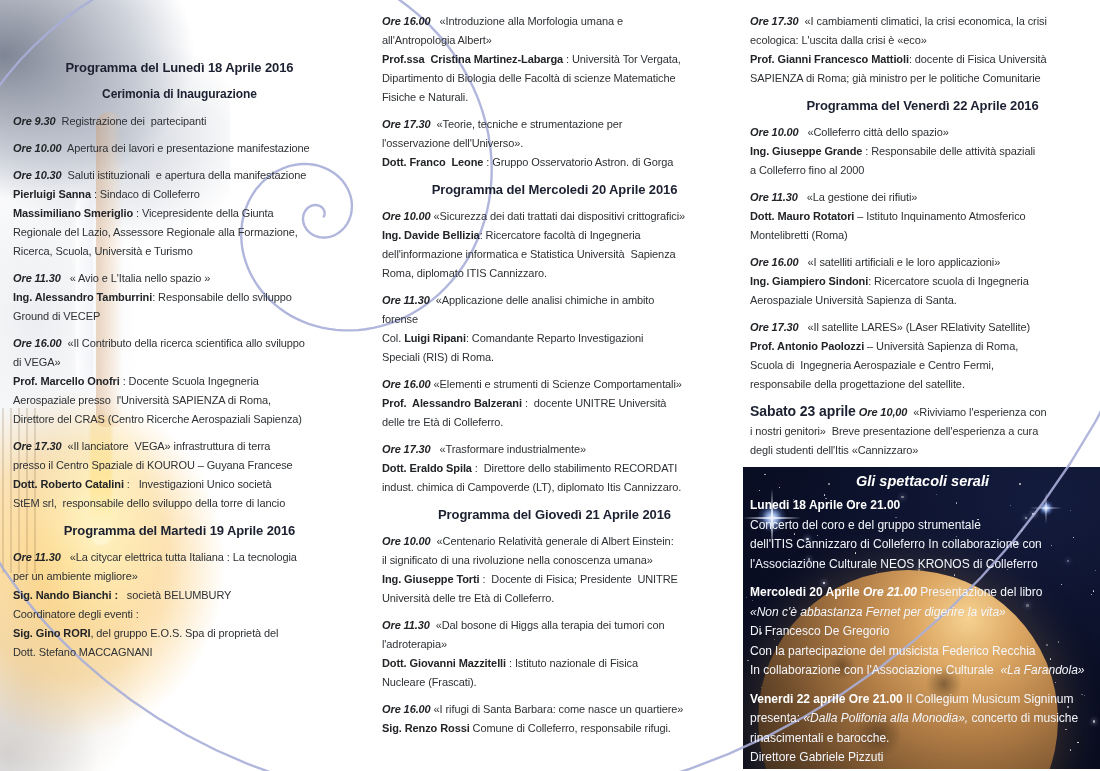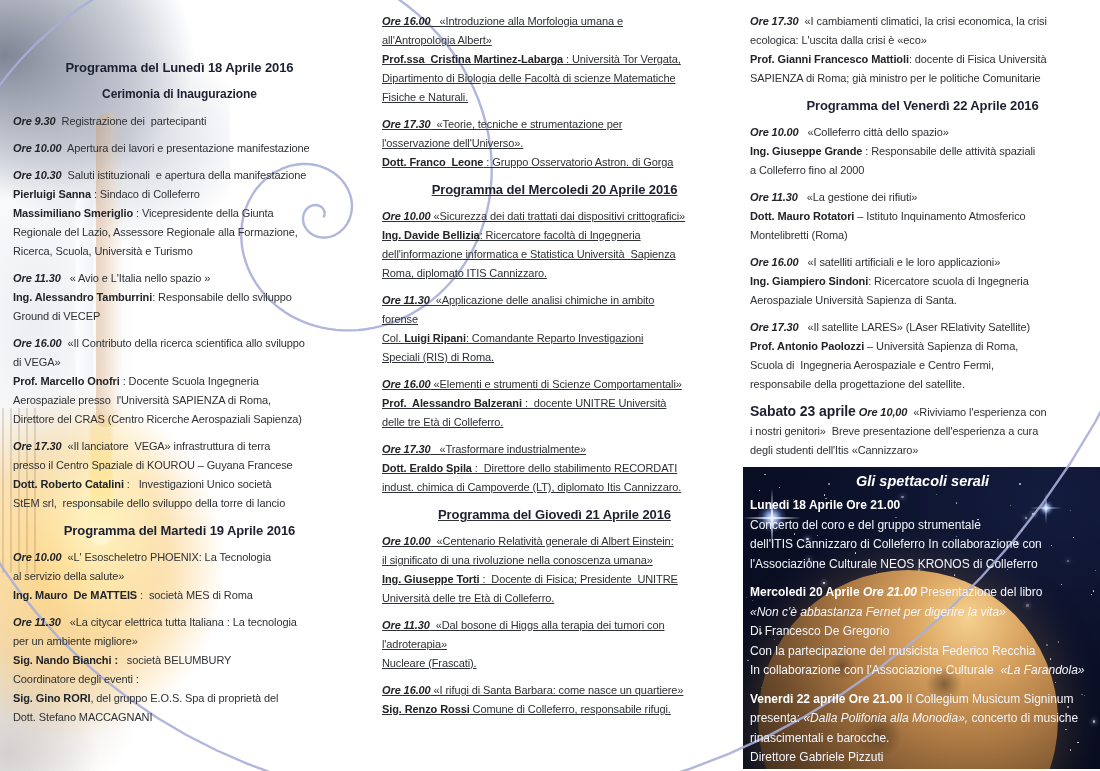--- a/index.html
+++ b/index.html
@@ -51,21 +51,21 @@
   
   .col{position:absolute;z-index:3;font-size:11px;letter-spacing:-.1px;line-height:19px;color:#2e3135;}
   .col .line{white-space:pre;}
   .col-heading{font-weight:bold;font-size:13px;color:#1c2030;text-align:center;margin:6px 0 8px 0;line-height:19px;}
   .col-heading.sub{font-size:12px;margin-top:4px;}
   .block{margin-bottom:8px;}
   .b{font-weight:bold;color:#222428;}
   .i{font-style:italic;}
   .lg{font-weight:bold;font-size:14px;color:#1c2030;}
   #col1{left:13px;top:52px;width:333px;}
-  #col2{left:382px;top:12px;width:345px;text-decoration:underline;}
+  #col2{left:382px;top:12px;width:345px;}
   #col3{left:750px;top:12px;width:345px;}
   
   .evening-text{position:absolute;left:750px;top:471px;width:345px;z-index:3;color:#f3f5fa;
     font-size:12px;line-height:19.5px;letter-spacing:0;}
   .evening-title{font-weight:bold;font-style:italic;font-size:14.5px;color:#ffffff;text-align:center;
     margin-bottom:5px;line-height:20px;}
   .evening-text .block{margin-bottom:9px;}
   .evening-text .line{white-space:pre;}
   .evening-text .b{color:#ffffff;}
 </style>
@@ -260,25 +260,20 @@
         <div class="line"><span>Direttore del CRAS (Centro Ricerche Aerospaziali Sapienza)</span></div>
       </div>
       <div class="block">
         <div class="line"><span class="b i">Ore 17.30</span><span>  «Il lanciatore  VEGA» infrastruttura di terra</span></div>
         <div class="line"><span>presso il Centro Spaziale di KOUROU – Guyana Francese</span></div>
         <div class="line"><span class="b">Dott. Roberto Catalini</span><span> :   Investigazioni Unico società</span></div>
         <div class="line"><span>StEM srl,  responsabile dello sviluppo della torre di lancio</span></div>
       </div>
       <div class="col-heading">Programma del Martedi 19 Aprile 2016</div>
       <div class="block">
-        <div class="line"><span class="b i">Ore 10.00</span><span>  «L' Esoscheletro PHOENIX: La Tecnologia</span></div>
-        <div class="line"><span>al servizio della salute»</span></div>
-        <div class="line"><span class="b">Ing. Mauro  De MATTEIS</span><span> :  società MES di Roma</span></div>
-      </div>
-      <div class="block">
         <div class="line"><span class="b i">Ore 11.30</span><span>   «La citycar elettrica tutta Italiana : La tecnologia</span></div>
         <div class="line"><span>per un ambiente migliore»</span></div>
         <div class="line"><span class="b">Sig. Nando Bianchi :</span><span>   società BELUMBURY</span></div>
         <div class="line"><span>Coordinatore degli eventi :</span></div>
         <div class="line"><span class="b">Sig. Gino RORI</span><span>, del gruppo E.O.S. Spa di proprietà del</span></div>
         <div class="line"><span>Dott. Stefano MACCAGNANI</span></div>
       </div>
     </div>
   <div class="col" id="col2">
       <div class="block">
@@ -319,20 +314,21 @@
       <div class="col-heading">Programma del  Giovedì 21 Aprile 2016</div>
       <div class="block">
         <div class="line"><span class="b i">Ore 10.00</span><span>  «Centenario Relatività generale di Albert Einstein:</span></div>
         <div class="line"><span>il significato di una rivoluzione nella conoscenza umana»</span></div>
         <div class="line"><span class="b">Ing. Giuseppe Torti</span><span> :  Docente di Fisica; Presidente  UNITRE</span></div>
         <div class="line"><span>Università delle tre Età di Colleferro.</span></div>
       </div>
       <div class="block">
         <div class="line"><span class="b i">Ore 11.30</span><span>  «Dal bosone di Higgs alla terapia dei tumori con</span></div>
         <div class="line"><span>l'adroterapia»</span></div>
+        <div class="line"><span class="b">Dott. Giovanni Mazzitelli</span><span> : Istituto nazionale di Fisica</span></div>
         <div class="line"><span>Nucleare (Frascati).</span></div>
       </div>
       <div class="block">
         <div class="line"><span class="b i">Ore 16.00</span><span> «I rifugi di Santa Barbara: come nasce un quartiere»</span></div>
         <div class="line"><span class="b">Sig. Renzo Rossi</span><span> Comune di Colleferro, responsabile rifugi.</span></div>
       </div>
     </div>
   <div class="col" id="col3">
       <div class="block">
         <div class="line"><span class="b i">Ore 17.30</span><span>  «I cambiamenti climatici, la crisi economica, la crisi</span></div>

